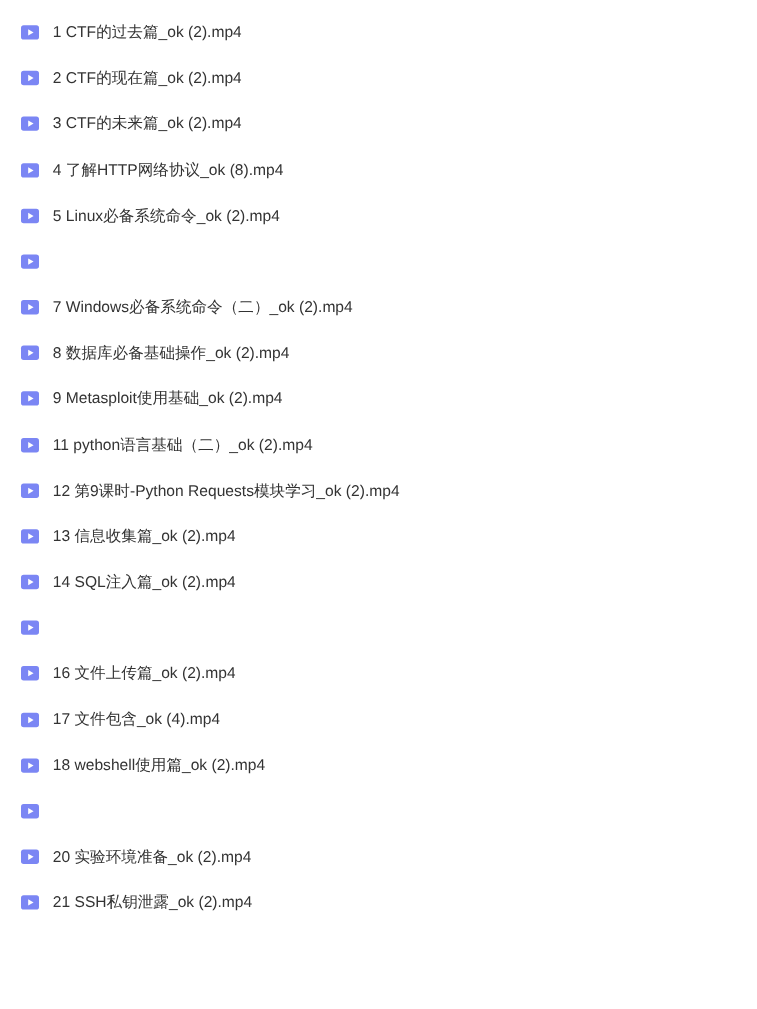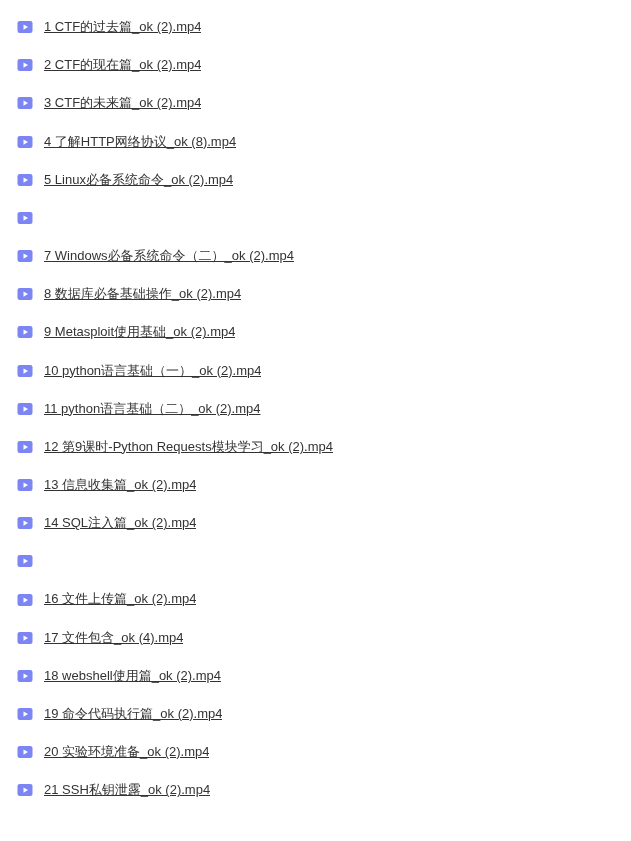--- a/index.html
+++ b/index.html
@@ -17,21 +17,20 @@
     }
     .file-list {
       display: flex;
       flex-direction: column;
     }
     .file-item {
       display: flex;
       align-items: center;
       padding: 10px 16px;
       cursor: pointer;
-      text-decoration: underline;
     }
     .file-icon {
       width: 18px;
       height: 18px;
       margin-right: 10px;
       flex-shrink: 0;
       display: flex;
       align-items: center;
       justify-content: center;
     }
@@ -131,29 +130,20 @@
       </span>
       <span class="file-name">9 Metasploit使用基础_ok (2).mp4</span>
     </div>
     <div class="file-item">
       <span class="file-icon">
         <svg viewBox="0 0 24 24" fill="none" xmlns="http://www.w3.org/2000/svg">
           <rect x="2" y="4" width="20" height="16" rx="3" fill="#7b86f4"></rect>
           <path d="M10 8.5 L10 15.5 L16 12 Z" fill="#ffffff"></path>
         </svg>
       </span>
-      <span class="file-name">10 python语言基础（一）_ok (2).mp4</span>
-    </div>
-    <div class="file-item">
-      <span class="file-icon">
-        <svg viewBox="0 0 24 24" fill="none" xmlns="http://www.w3.org/2000/svg">
-          <rect x="2" y="4" width="20" height="16" rx="3" fill="#7b86f4"></rect>
-          <path d="M10 8.5 L10 15.5 L16 12 Z" fill="#ffffff"></path>
-        </svg>
-      </span>
       <span class="file-name">11 python语言基础（二）_ok (2).mp4</span>
     </div>
     <div class="file-item">
       <span class="file-icon">
         <svg viewBox="0 0 24 24" fill="none" xmlns="http://www.w3.org/2000/svg">
           <rect x="2" y="4" width="20" height="16" rx="3" fill="#7b86f4"></rect>
           <path d="M10 8.5 L10 15.5 L16 12 Z" fill="#ffffff"></path>
         </svg>
       </span>
       <span class="file-name">12 第9课时-Python Requests模块学习_ok (2).mp4</span>
@@ -211,21 +201,20 @@
       </span>
       <span class="file-name">18 webshell使用篇_ok (2).mp4</span>
     </div>
     <div class="file-item">
       <span class="file-icon">
         <svg viewBox="0 0 24 24" fill="none" xmlns="http://www.w3.org/2000/svg">
           <rect x="2" y="4" width="20" height="16" rx="3" fill="#7b86f4"></rect>
           <path d="M10 8.5 L10 15.5 L16 12 Z" fill="#ffffff"></path>
         </svg>
       </span>
-      <span class="file-name">19 命令代码执行篇_ok (2).mp4</span>
     </div>
     <div class="file-item">
       <span class="file-icon">
         <svg viewBox="0 0 24 24" fill="none" xmlns="http://www.w3.org/2000/svg">
           <rect x="2" y="4" width="20" height="16" rx="3" fill="#7b86f4"></rect>
           <path d="M10 8.5 L10 15.5 L16 12 Z" fill="#ffffff"></path>
         </svg>
       </span>
       <span class="file-name">20 实验环境准备_ok (2).mp4</span>
     </div>

